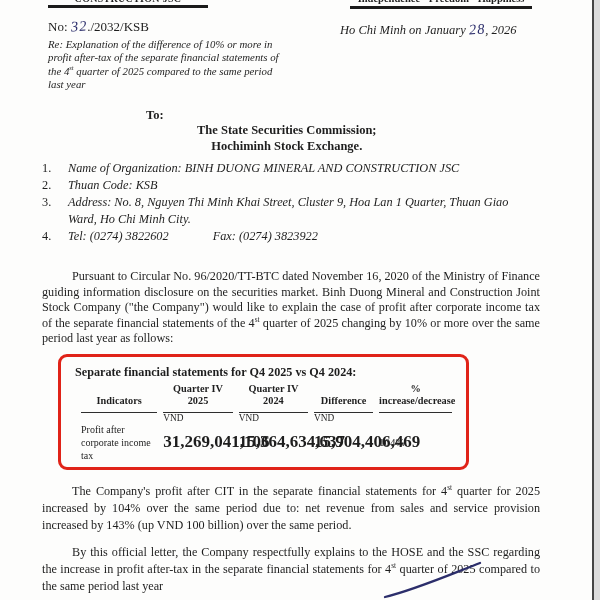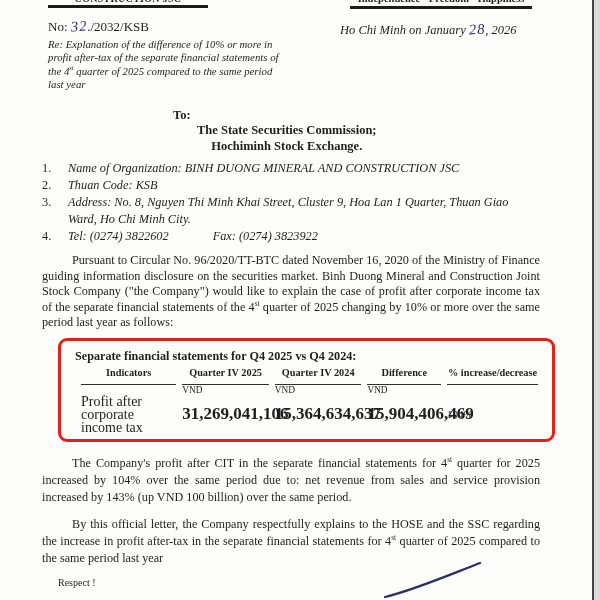--- a/index.html
+++ b/index.html
@@ -20,52 +20,52 @@
 
   .ref-no{position:absolute; left:48px; top:18px; font-size:13px;}
   .handwritten{font-style:italic; font-size:14.5px; display:inline-block; transform:rotate(-4deg); letter-spacing:1px;}
   .subject{
     position:absolute; left:48px; top:38px; width:236px;
     font-style:italic; font-size:10.8px; line-height:13.4px;
   }
   .place-date{position:absolute; left:340px; top:21px; font-style:italic; font-size:12.5px; white-space:nowrap;}
 
   
-  .to-label{position:absolute; left:173px; top:108px; font-weight:bold; font-size:12.5px; }
+  .to-label{position:absolute; left:146px; top:108px; font-weight:bold; font-size:12.5px; }
   .recipients{position:absolute; left:197px; top:123px; font-weight:bold; font-size:12.5px; line-height:15.5px;text-align:center;}
 
   
   .body{position:absolute; left:42px; top:160px; width:498px;}
   .info-list{margin:0; padding:0; list-style:none; font-size:12.3px; line-height:17px;}
   .info-list li{display:flex;}
   .info-list .num{width:26px; flex-shrink:0;}
   .info-list .txt{flex:1;font-style:italic;}
   .fax{margin-left:44px;}
 
   .para{margin:0; text-align:justify; text-indent:30px; font-size:12.2px;}
-  .p1{margin-top:8px; line-height:15.6px;}
+  .p1{margin-top:24px; line-height:15.6px;}
   .p2{margin-top:13px; line-height:16.8px;}
   .p3{margin-top:11px; line-height:16.8px;}
   .closing{margin-top:10px; padding-left:16px; font-size:10px;}
 
   
   .red-box{
-    margin:7px 16px 0 16px; width:497px; box-sizing:border-box;
+    margin:7px 16px 0 16px; width:411px; box-sizing:border-box;
     border:3.5px solid #e02318; border-radius:9px;
     padding:8px 8px 5px 14px;
   }
   .tbl-title{font-weight:bold; font-size:12.2px; margin:0 0 3px 0;}
   table.fin{border-collapse:separate; border-spacing:6px 0; table-layout:fixed; width:100%;}
   table.fin th{
     font-weight:bold; font-size:10.3px; vertical-align:bottom;
     padding:0 0 5px 0; border-bottom:1.5px solid #2e2e2e; line-height:12px;
   }
   table.fin td{padding:0;}
   td.unit{font-size:9.3px; padding:2px 4px 0 0;}
-  td.ind{font-size:14px; text-align:left; line-height:13px; padding-top:5px;}
+  td.ind{font-size:10px; text-align:left; line-height:13px; padding-top:5px;}
   td.num-val{font-size:17px; text-align:center; padding:9px 4px 0 0;font-weight:bold;}
   td.pct{font-size:11px; text-align:left; padding-top:9px;}
 
   
   .signature{position:absolute; left:382px; top:560px;}
   .scan-line{position:absolute; left:591.5px; top:0; width:2px; height:600px; background:#454545;}
   .scan-edge{position:absolute; left:593.5px; top:0; right:0; height:600px; background:#dcdcdc;}
 </style>
 </head>
 <body>

